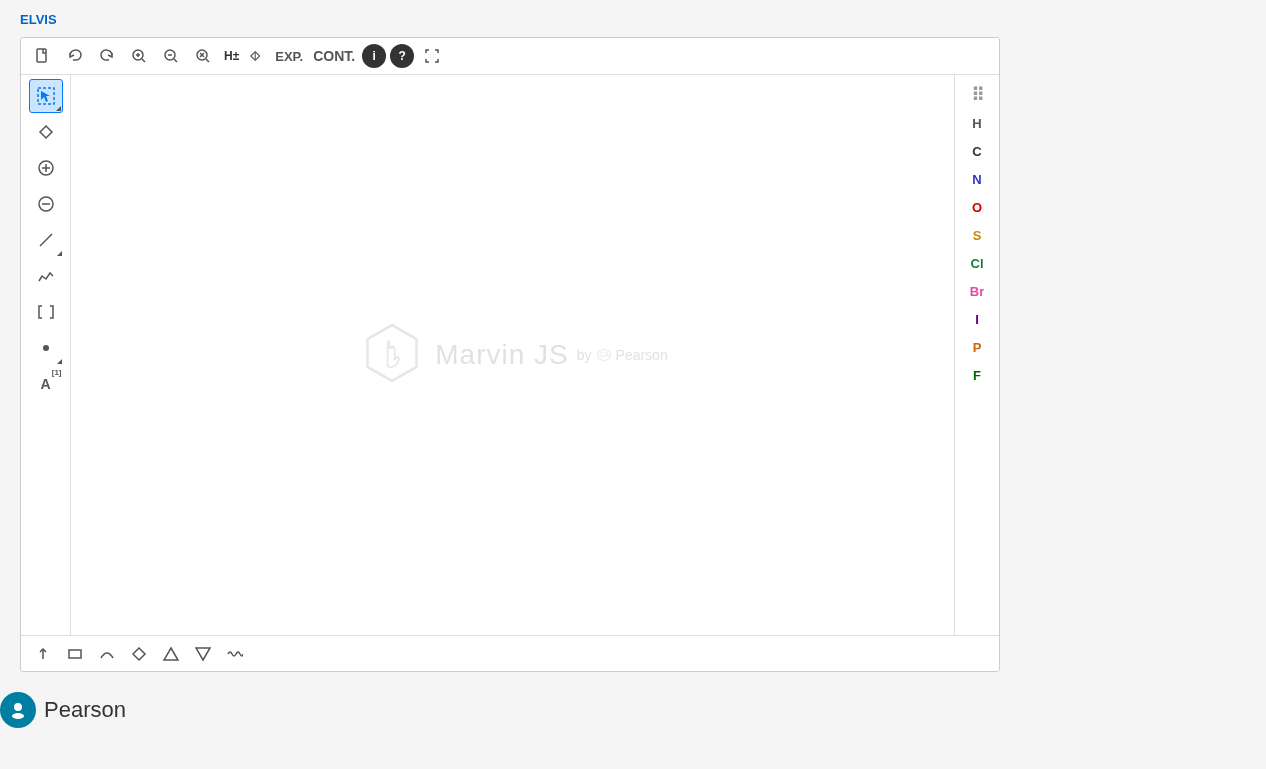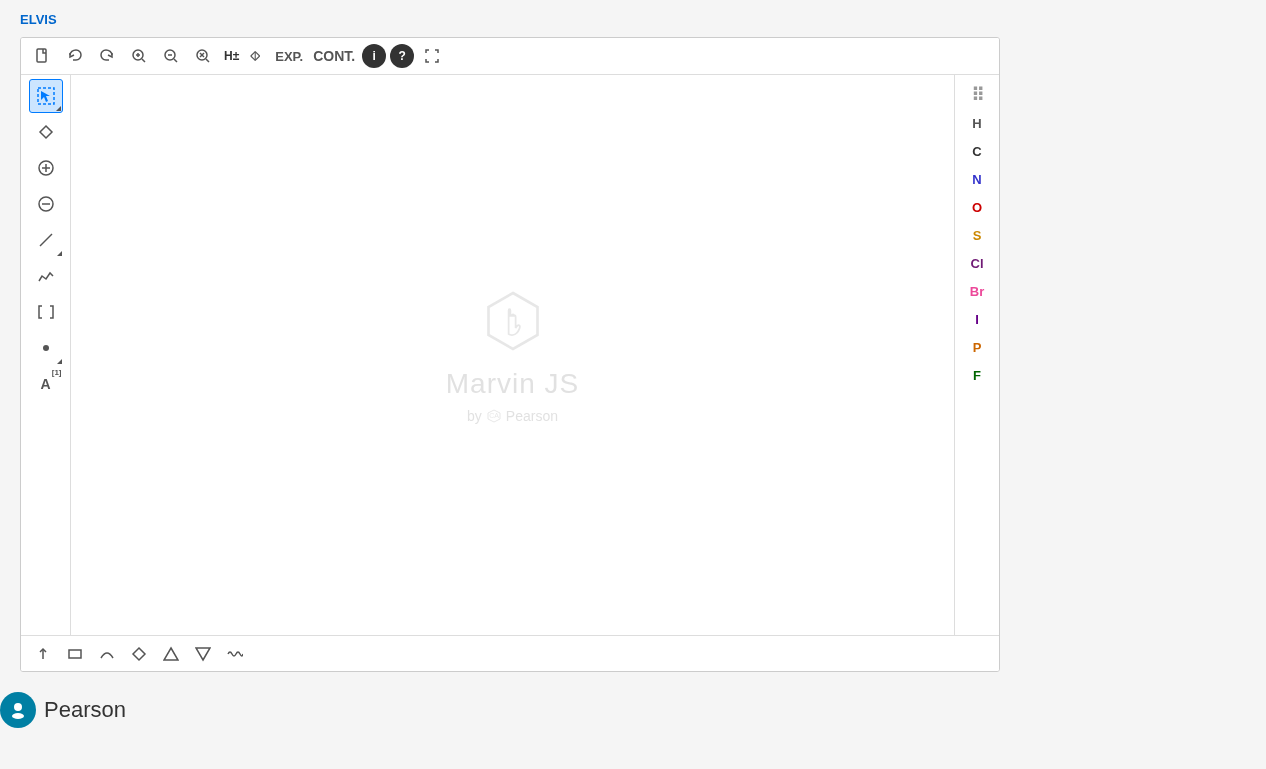--- a/index.html
+++ b/index.html
@@ -126,21 +126,21 @@
       position: relative;
       background: #fff;
       display: flex;
       align-items: center;
       justify-content: center;
       overflow: hidden;
     }
 
     .marvin-watermark {
       display: flex;
-      flex-direction: column;
+      flex-direction: row;
       align-items: center;
       gap: 8px;
       opacity: 0.35;
     }
 
     .marvin-icon svg {
       width: 70px;
       height: 70px;
     }
 
@@ -414,21 +414,21 @@
 
       <button class="atom-btn" title="All atoms" style="color:#999; font-size:18px; letter-spacing:-2px;">
         ⠿
       </button>
 
       <button class="atom-btn" title="Hydrogen" style="color:#555;">H</button>
       <button class="atom-btn" title="Carbon" style="color:#333;">C</button>
       <button class="atom-btn" title="Nitrogen" style="color:#3333cc;">N</button>
       <button class="atom-btn" title="Oxygen" style="color:#cc0000;">O</button>
       <button class="atom-btn" title="Sulfur" style="color:#cc8800;">S</button>
-      <button class="atom-btn" title="Chlorine" style="color:#701a75;">Cl</button>
+      <button class="atom-btn" title="Chlorine" style="color:#15803d;">Cl</button>
       <button class="atom-btn" title="Bromine" style="color:#ec4899;">Br</button>
       <button class="atom-btn" title="Iodine" style="color:#660088;">I</button>
       <button class="atom-btn" title="Phosphorus" style="color:#cc6600;">P</button>
       <button class="atom-btn" title="Fluorine" style="color:#006600;">F</button>
 
     </div>
   </div>
 
   <div class="bottom-toolbar">
     <button class="toolbar-btn" title="Arrow Up">

